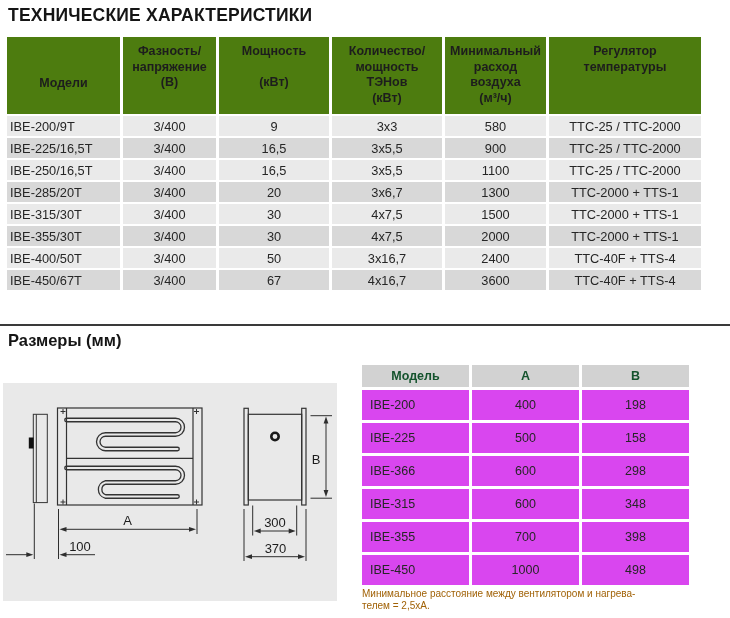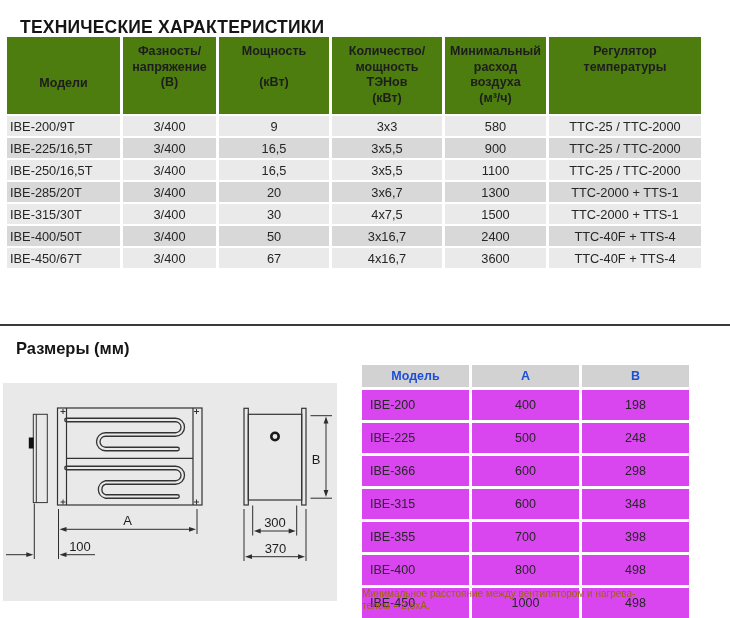--- a/index.html
+++ b/index.html
@@ -2,21 +2,21 @@
 <html><head>
 <meta charset="utf-8">
 <style>
   html,body{margin:0;padding:0}
   body{
     width:730px;height:618px;background:#ffffff;position:relative;overflow:hidden;
     font-family:"Liberation Sans","DejaVu Sans",sans-serif;color:#222;
   }
   .page{position:absolute;inset:0}
   h1.title{
-    position:absolute;top:5px;left:8px;margin:12px;
+    position:absolute;top:5px;left:8px;margin:0;
     font-size:17.5px;font-weight:bold;color:#151515;letter-spacing:.2px;white-space:nowrap;
   }
   table{border-collapse:separate;position:absolute;table-layout:fixed}
   
   table.spec{top:35px;left:4px;border-spacing:3px 2px}
   .spec th{
     background:#4d7c0f;font-size:12.5px;font-weight:bold;color:#1d1d1d;
     vertical-align:top;padding:7px 2px 0;line-height:15.5px;white-space:pre-line;
     height:61px;text-align:center;
   }
@@ -24,35 +24,35 @@
   .spec td{
     font-size:12.8px;height:20px;text-align:center;padding:0 2px;color:#262626;
     white-space:nowrap;overflow:hidden;
   }
   .spec tbody tr:nth-child(odd) td{background:#eaeaea}
   .spec tbody tr:nth-child(even) td{background:#d8d8d8}
   .spec td:first-child{text-align:left;padding-left:3px}
   
   .divider{position:absolute;top:324px;left:0;width:730px;height:1.5px;background:#3a3a3a}
   h2.subtitle{
-    position:absolute;top:331px;left:8px;margin:8px;
+    position:absolute;top:331px;left:8px;margin:0;
     font-size:16.5px;font-weight:bold;color:#151515;white-space:nowrap;
   }
   
   .panel{position:absolute;top:383px;left:3px;width:334px;height:218px;background:#e9e9e9}
   .panel svg{display:block}
   .draw{stroke:#333;fill:none;stroke-width:1.2}
   .thin{stroke:#333;fill:none;stroke-width:1}
   .dimline{stroke:#2e2e2e;fill:none;stroke-width:1}
   .arrow{fill:#2e2e2e;stroke:none}
   .dimtext{font-size:13px;fill:#1d1d1d}
   
   table.dims{top:362px;left:359px;border-spacing:3px}
   .dims th{
-    background:#d2d2d2;font-size:12.5px;font-weight:bold;color:#1d4ed8;
+    background:#d2d2d2;font-size:12.5px;font-weight:bold;color:#14532d;
     height:22px;text-align:center;padding:0 2px;
   }
   .dims td{
     background:#d946ef;font-size:12.5px;color:#262626;
     height:30px;text-align:center;padding:0 2px;white-space:nowrap;
   }
   .dims td:first-child{text-align:left;padding-left:8px}
   
   p.note{
     position:absolute;top:588px;left:362px;width:340px;margin:0;
@@ -131,20 +131,28 @@
         </tr>
         <tr>
           <td>IBE-315/30T</td>
           <td>3/400</td>
           <td>30</td>
           <td>4х7,5</td>
           <td>1500</td>
           <td>TTC-2000 + TTS-1</td>
         </tr>
         <tr>
+          <td>IBE-355/30T</td>
+          <td>3/400</td>
+          <td>30</td>
+          <td>4х7,5</td>
+          <td>2000</td>
+          <td>TTC-2000 + TTS-1</td>
+        </tr>
+        <tr>
           <td>IBE-400/50T</td>
           <td>3/400</td>
           <td>50</td>
           <td>3х16,7</td>
           <td>2400</td>
           <td>TTC-40F + TTS-4</td>
         </tr>
         <tr>
           <td>IBE-450/67T</td>
           <td>3/400</td>
@@ -255,41 +263,36 @@
     </thead>
     <tbody>
         <tr>
           <td>IBE-200</td>
           <td>400</td>
           <td>198</td>
         </tr>
         <tr>
           <td>IBE-225</td>
           <td>500</td>
-          <td>248</td>
+          <td>158</td>
         </tr>
         <tr>
           <td>IBE-366</td>
           <td>600</td>
           <td>298</td>
         </tr>
         <tr>
           <td>IBE-315</td>
           <td>600</td>
           <td>348</td>
         </tr>
         <tr>
           <td>IBE-355</td>
           <td>700</td>
           <td>398</td>
-        </tr>
-        <tr>
-          <td>IBE-400</td>
-          <td>800</td>
-          <td>498</td>
         </tr>
         <tr>
           <td>IBE-450</td>
           <td>1000</td>
           <td>498</td>
         </tr>
       </tbody>
   </table>
 
   <p class="note">

